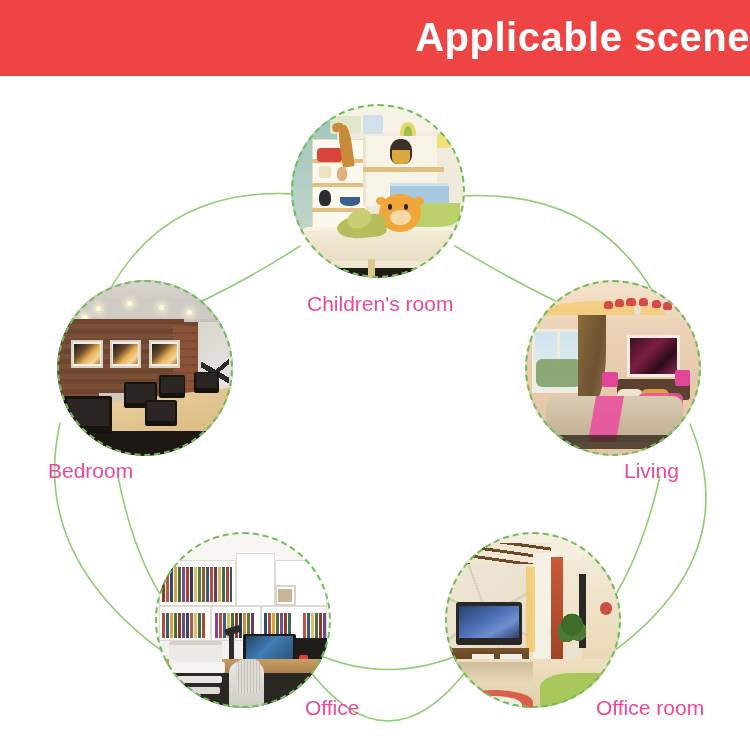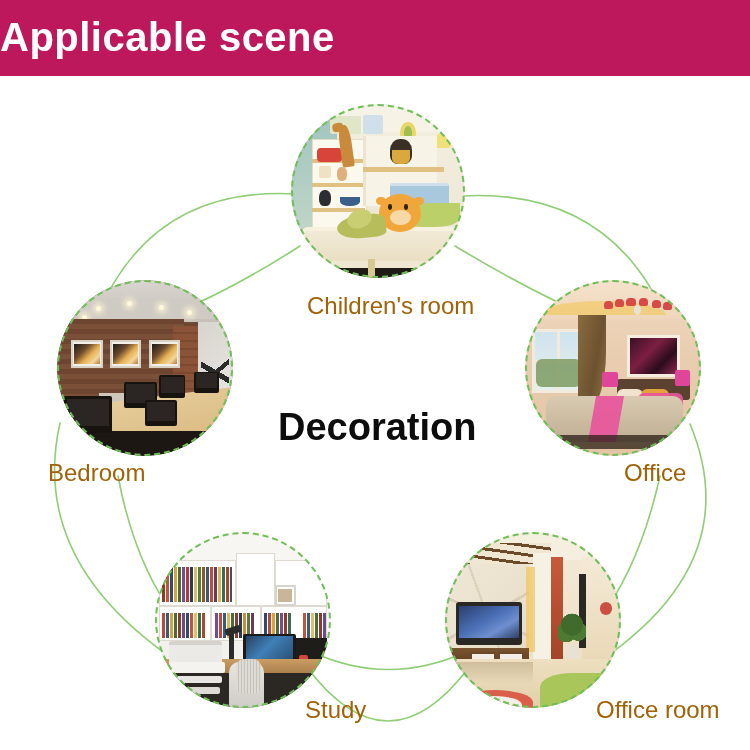--- a/index.html
+++ b/index.html
@@ -8,22 +8,22 @@
     background:#ffffff;
     font-family:"Liberation Sans", sans-serif;
     overflow:hidden;
     position:relative;
   }
   #stage{position:relative;width:750px;height:750px;overflow:hidden;background:#fff;}
 
   
   .header{
     position:absolute;left:0;top:0;width:750px;height:76px;
-    background:#be185d;
-    display:flex;align-items:center;justify-content:flex-start;
+    background:#ef4444;
+    display:flex;align-items:center;justify-content:flex-end;
   }
   .header-title{
     color:#ffffff;
     font-size:40px;
     font-weight:bold;
     letter-spacing:0.5px;
     font-family:"Liberation Sans", sans-serif;
     line-height:1;
     margin-top:-2px;
   }
@@ -48,22 +48,22 @@
     position:absolute;
     border-radius:50%;
     border:2px dashed #6fbf58;
     box-sizing:border-box;
     pointer-events:none;
   }
 
   
   .label{
     position:absolute;
-    color:#a16207;
-    font-size:24px;
+    color:#ec4899;
+    font-size:21px;
     font-family:"Liberation Sans", sans-serif;
     white-space:nowrap;
     font-weight:normal;
   }
 
   
   .center-title{
     position:absolute;
     color:#0d0d0d;
     font-size:38px;
@@ -309,21 +309,21 @@
           <div class="bed-pillow1"></div>
           <div class="bed-pillow2"></div>
           <div class="bed-pink"></div>
           <div class="bed-body"></div>
           <div class="bed-runner"></div>
           <div class="bed-shadow"></div>
         </div>
       </div>
     </div>
     <div class="node-ring" style="left:525px;top:204px;width:176px;height:176px;"></div>
-    <div class="label" style="left:624px;top:383px;">Office</div>
+    <div class="label" style="left:624px;top:383px;">Living</div>
 
     <div class="node" style="left:445px;top:456px;width:176px;height:176px;">
       <div class="photo">
         <div class="scene">
           <div class="liv-bg"></div>
           <div class="liv-ceil"></div>
           <div class="liv-tvwall"></div>
           <div class="liv-branch"></div>
           <div class="liv-slats"></div>
           <div class="liv-col"></div>
@@ -440,21 +440,21 @@
           <div class="std-printer"></div>
           <div class="std-printer2"></div>
           <div class="std-tray"></div>
           <div class="std-tray2"></div>
           <div class="std-chair"></div>
           <div class="std-chair-b"></div>
         </div>
       </div>
     </div>
     <div class="node-ring" style="left:155px;top:456px;width:176px;height:176px;"></div>
-    <div class="label" style="left:305px;top:620px;">Study</div>
+    <div class="label" style="left:305px;top:620px;">Office</div>
 
     <div class="node" style="left:57px;top:204px;width:176px;height:176px;">
       <div class="photo">
         <div class="scene">
           <div class="off-bg"></div>
           <div class="off-ceil"></div>
           <div class="off-ceil2"></div>
           <div class="off-light" style="left:22%;top:15%"></div>
           <div class="off-light" style="left:40%;top:12%"></div>
           <div class="off-light" style="left:58%;top:14%"></div>
@@ -490,16 +490,15 @@
             </div>
           <div class="off-mon" style="left:78%;top:52%;width:14%;height:12%">
               <i></i>
             </div>
         </div>
       </div>
     </div>
     <div class="node-ring" style="left:57px;top:204px;width:176px;height:176px;"></div>
     <div class="label" style="left:48px;top:383px;">Bedroom</div>
 
-    <div class="center-title" style="left:278px;top:330px;">Decoration</div>
 
   </div>
 </div>
 
 </body></html>

